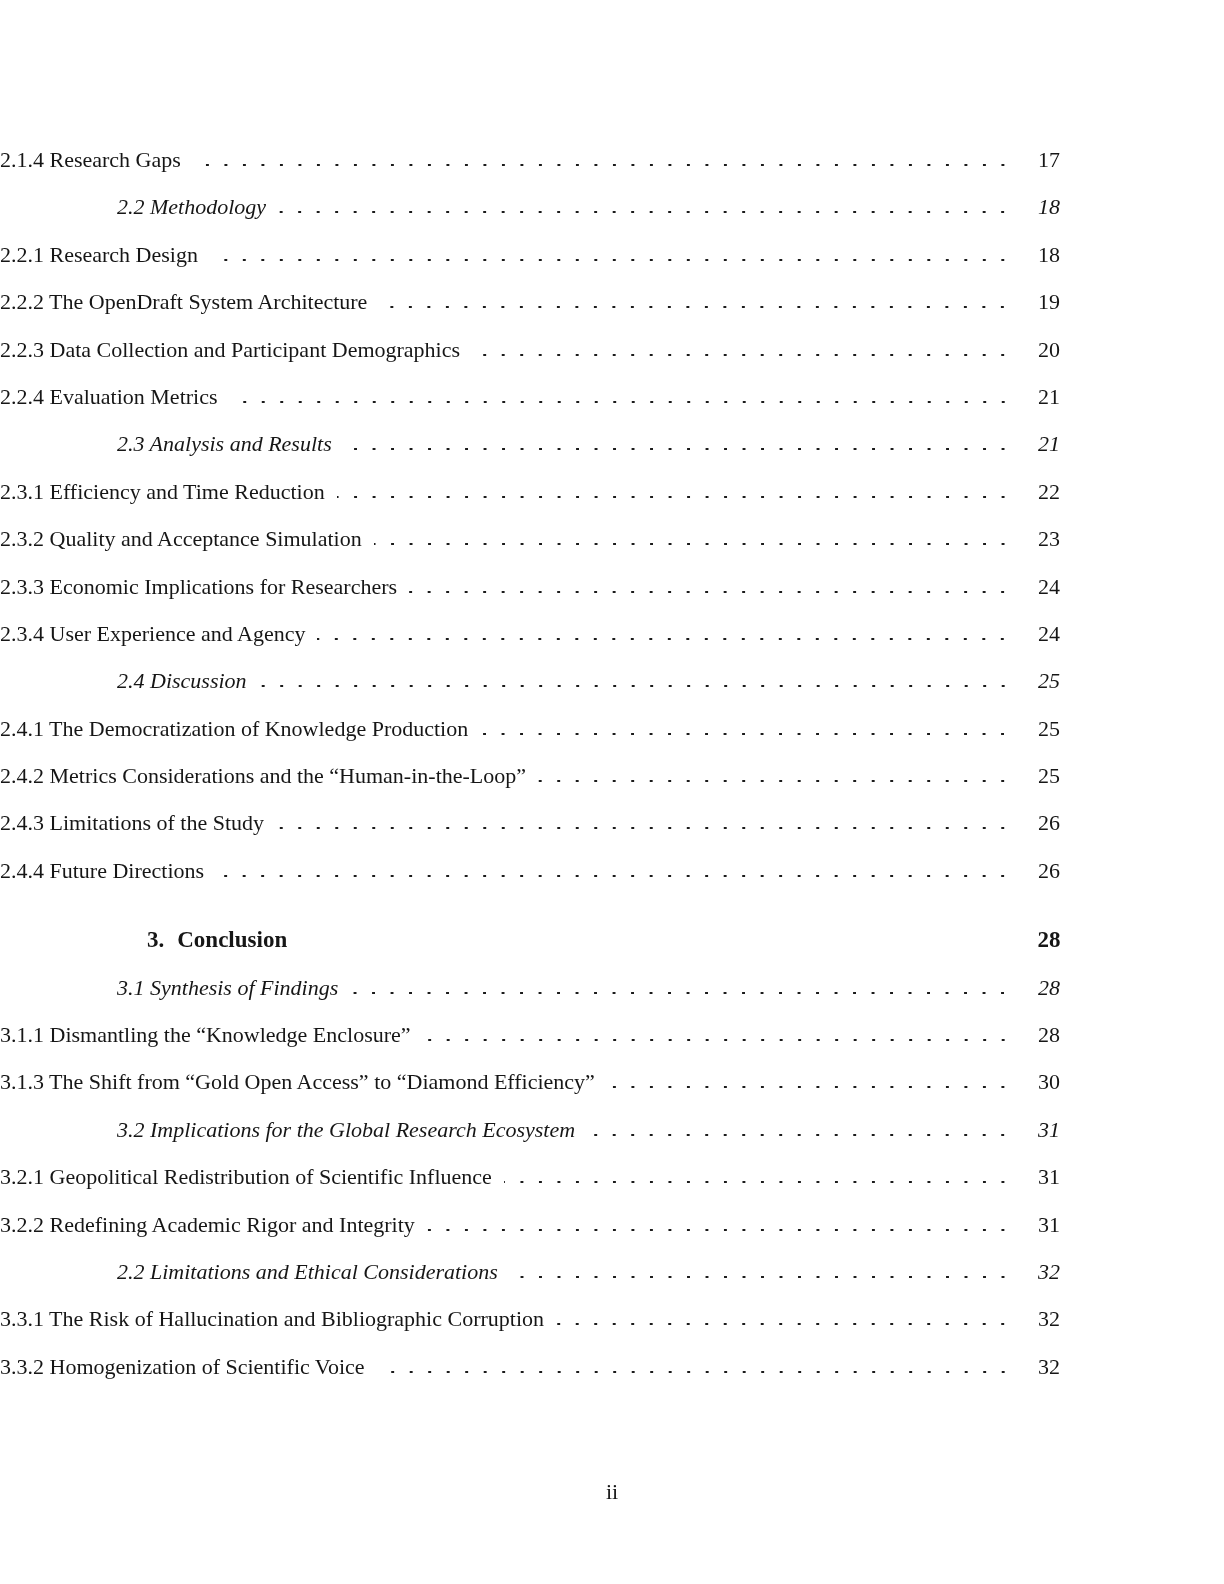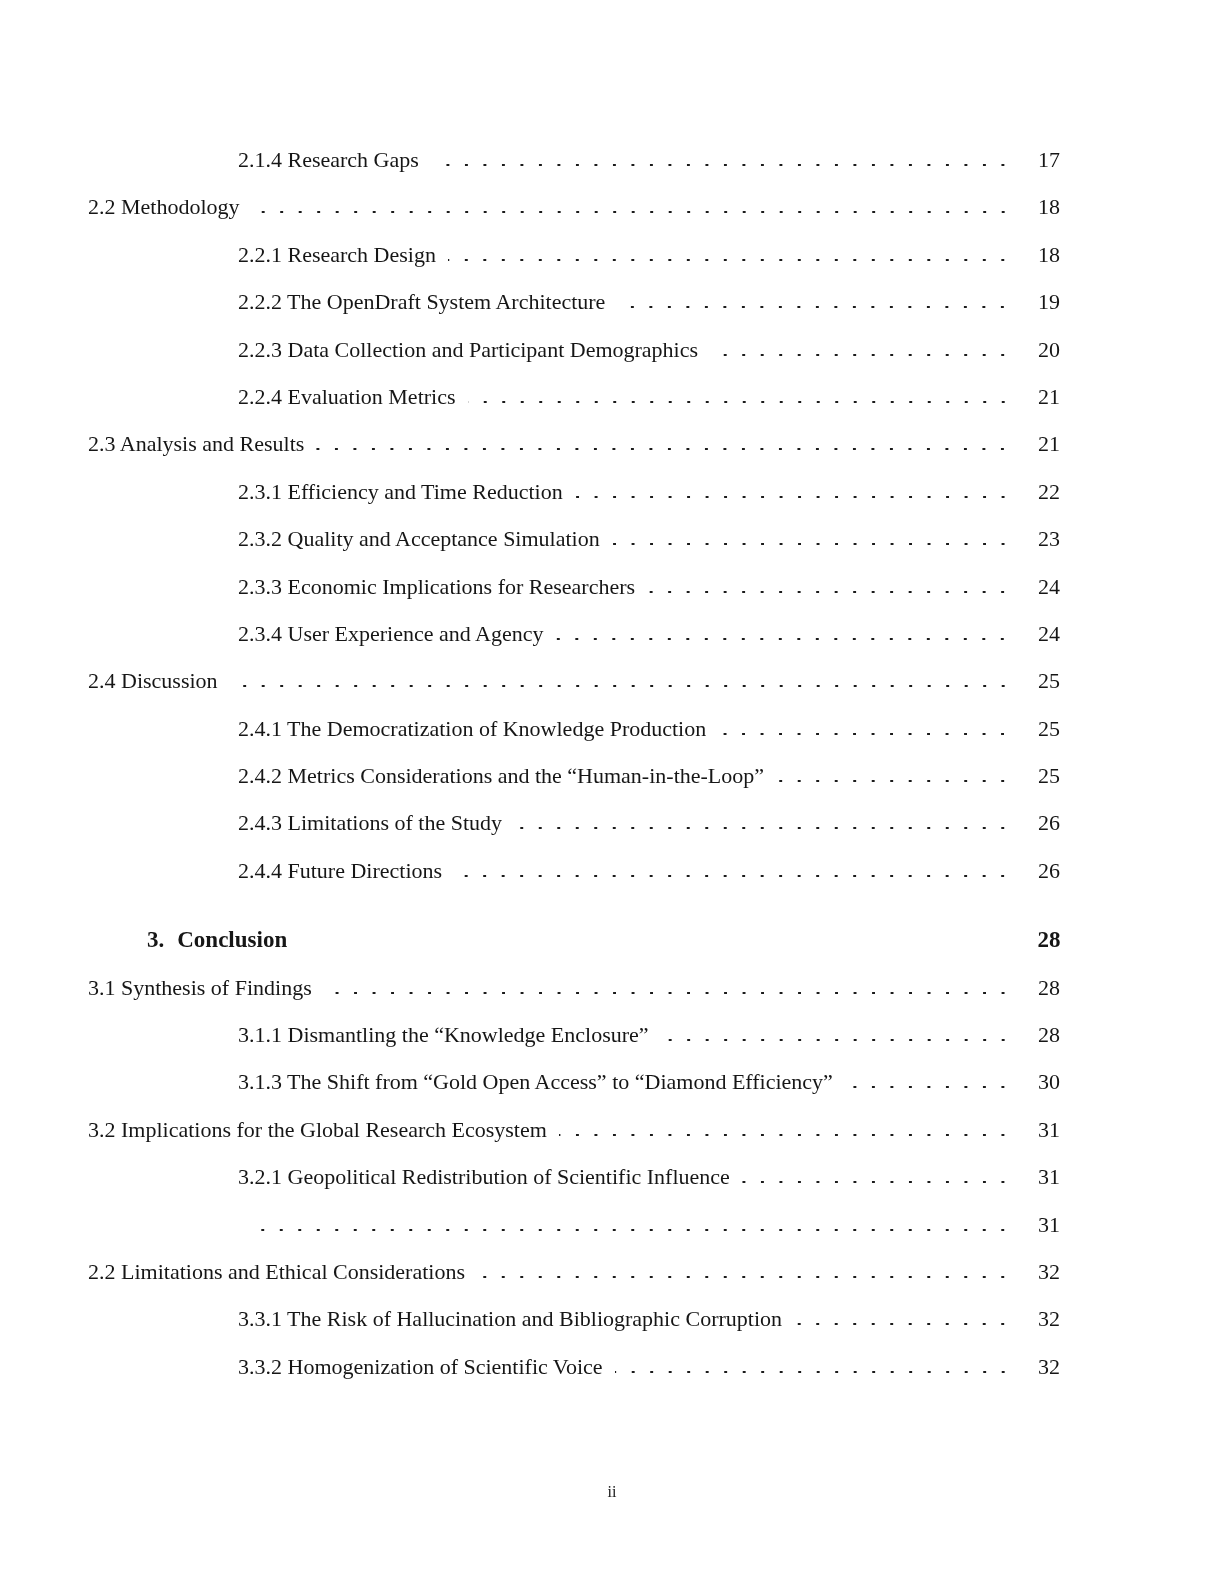--- a/index.html
+++ b/index.html
@@ -19,22 +19,22 @@
     width: 1080px;
   }
   .row {
     display: flex;
     align-items: baseline;
     height: 47.4px;
     line-height: 47.4px;
     font-size: 22px;
     white-space: nowrap;
   }
-  .row.lvl1   { padding-left: 88px; }
-  .row.lvl2   { padding-left: 238px; }
+  .row.lvl1   { padding-left: 117px; font-style: italic; }
+  .row.lvl2   { }
   .row.chapter {
     padding-left: 147px;
     margin-top: 22px;
     font-weight: bold;
     font-size: 23px;
   }
   .lbl { flex: 0 0 auto; }
   .num { flex: 0 0 auto; margin-right: 13px; }
   .leader {
     flex: 1 1 auto;
@@ -51,21 +51,21 @@
   .pg {
     flex: 0 0 auto;
     width: 62px;
     text-align: center;
   }
   .footer {
     position: absolute;
     top: 1479px; left: 0;
     width: 1224px;
     text-align: center;
-    font-size: 16px;
+    font-size: 22px;
     line-height: 26px;
   }
 </style>
 </head>
 <body>
 
 <div class="page">
   <div class="toc">
       <div class="row lvl2">
         <span class="lbl">2.1.4 Research Gaps</span>
@@ -172,20 +172,21 @@
         <span class="lbl">3.2 Implications for the Global Research Ecosystem</span>
         <span class="leader dots"></span>
         <span class="pg">31</span>
       </div>
       <div class="row lvl2">
         <span class="lbl">3.2.1 Geopolitical Redistribution of Scientific Influence</span>
         <span class="leader dots"></span>
         <span class="pg">31</span>
       </div>
       <div class="row lvl2">
+        <span class="lbl">3.2.2 Redefining Academic Rigor and Integrity</span>
         <span class="leader dots"></span>
         <span class="pg">31</span>
       </div>
       <div class="row lvl1">
         <span class="lbl">2.2 Limitations and Ethical Considerations</span>
         <span class="leader dots"></span>
         <span class="pg">32</span>
       </div>
       <div class="row lvl2">
         <span class="lbl">3.3.1 The Risk of Hallucination and Bibliographic Corruption</span>

